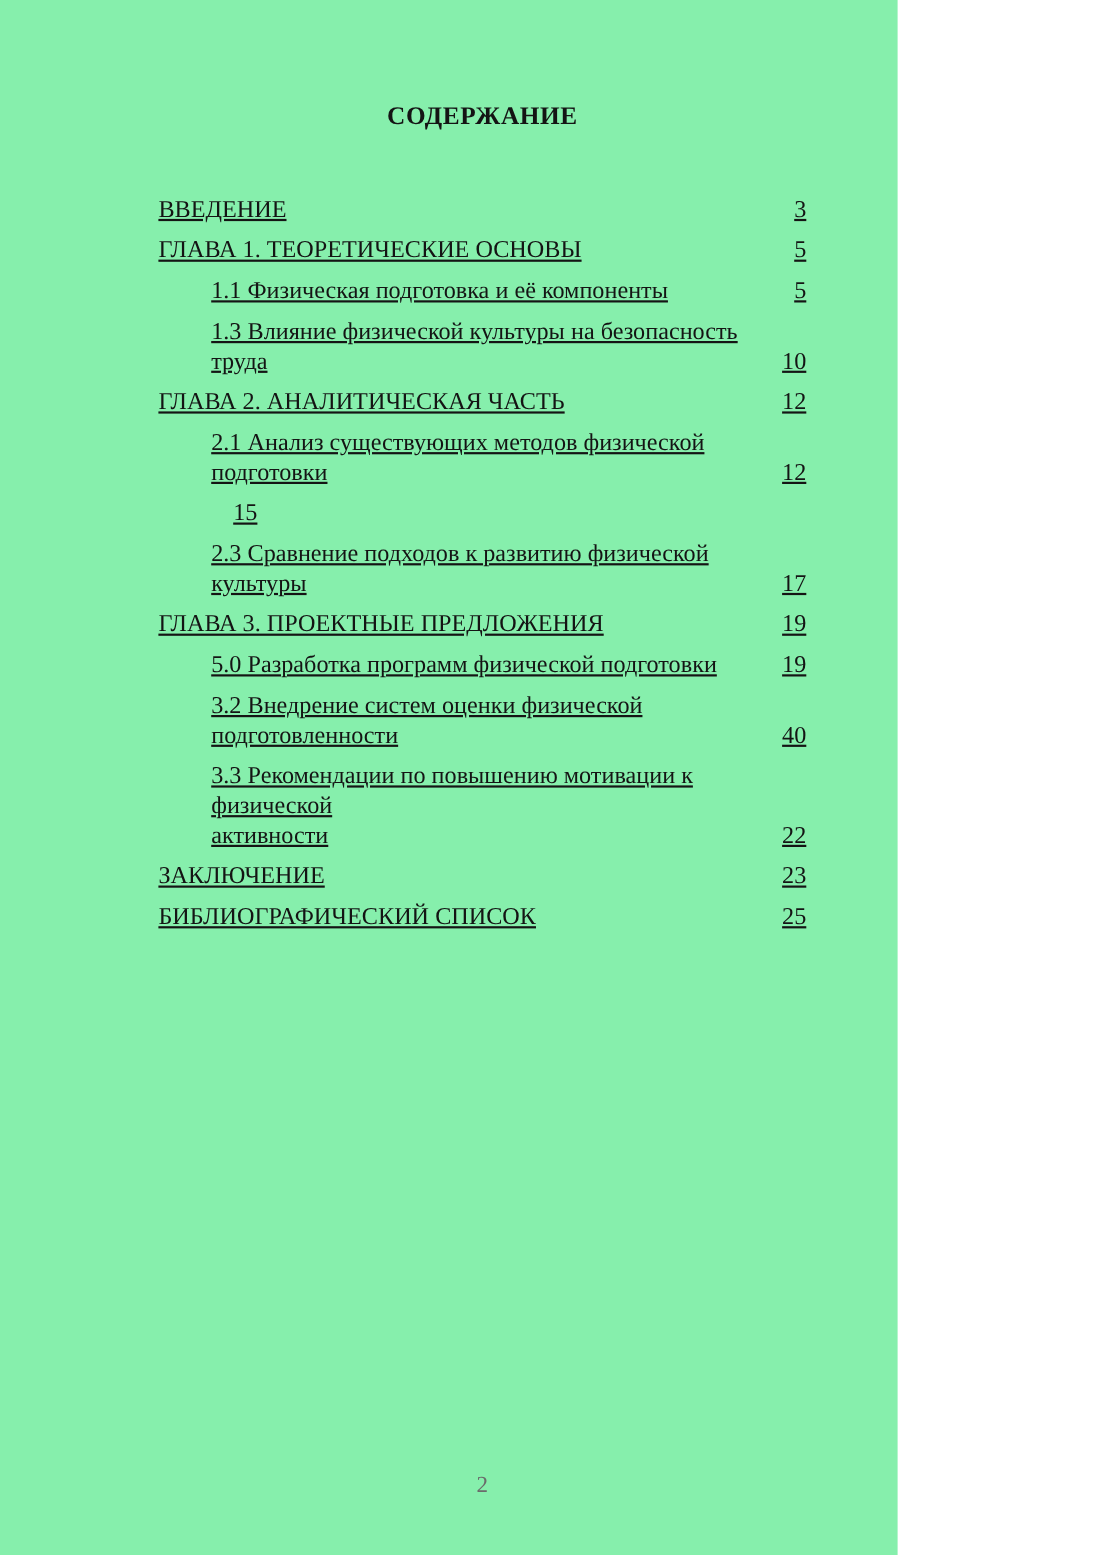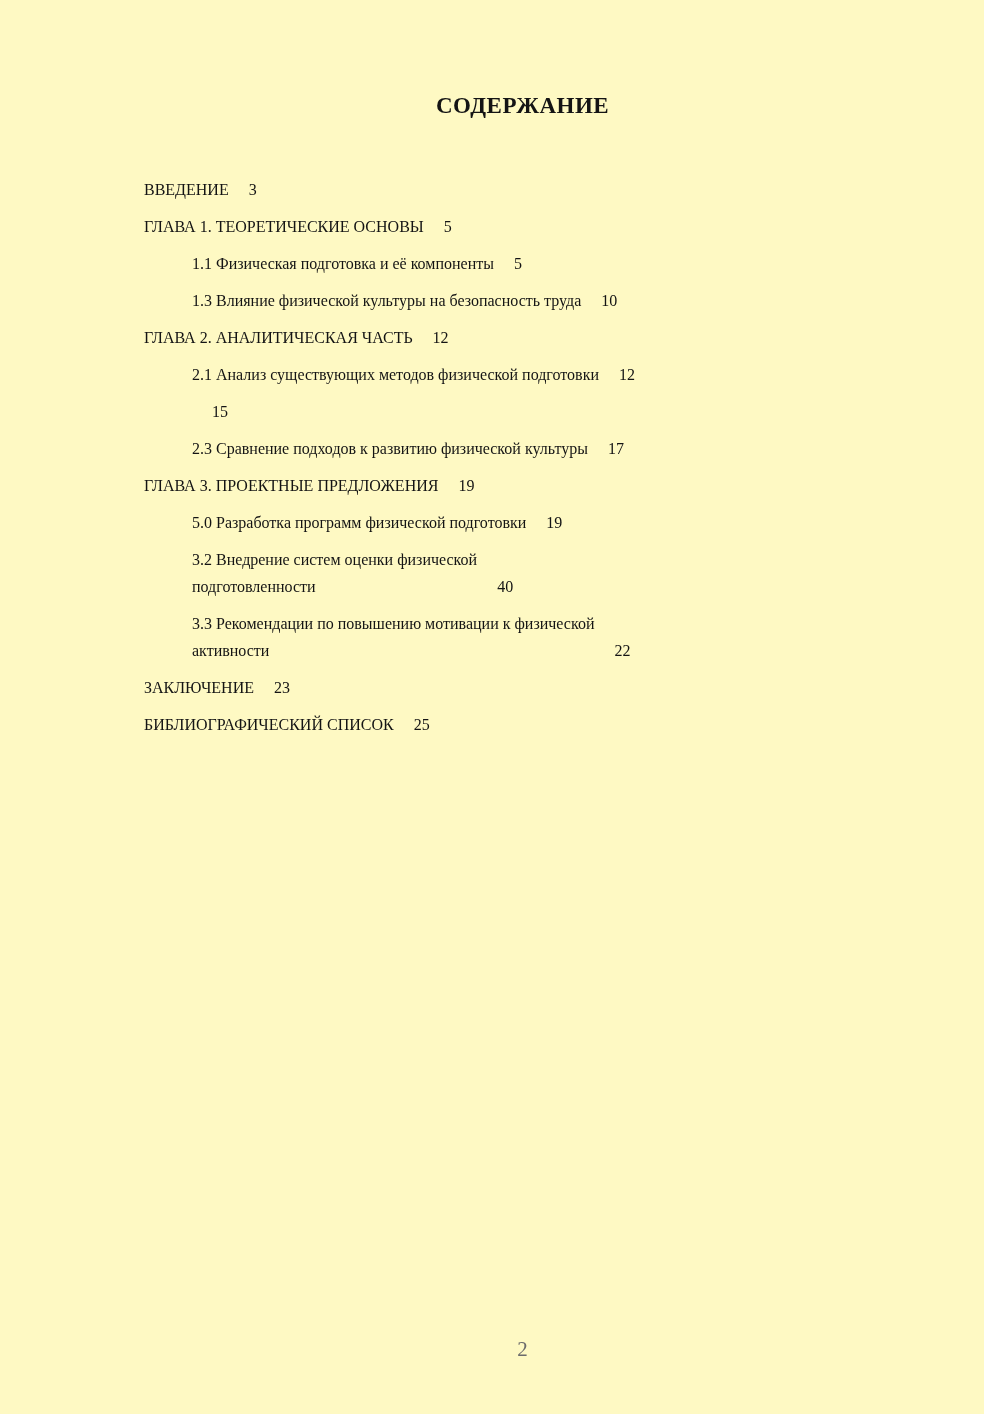--- a/index.html
+++ b/index.html
@@ -2,23 +2,23 @@
 <html lang="ru"><head>
 <meta charset="utf-8">
 <style>
   html, body {
     margin: 0;
     padding: 0;
     background: #ffffff;
   }
   .page {
     position: relative;
-    width: 984px;
+    width: 816px;
     height: 1414px;
-    background: #fef9c3;
+    background: #86efac;
     font-family: "Liberation Serif", "DejaVu Serif", serif;
     color: #141414;
     overflow: hidden;
     box-sizing: border-box;
   }
   .content {
     box-sizing: border-box;
     padding: 92px 83px 0 144px;
   }
   .doc-title {
@@ -27,24 +27,26 @@
     font-weight: bold;
     letter-spacing: 0.5px;
     line-height: 27px;
     margin: 0 0 57px 0;
   }
   .toc {
     width: 100%;
   }
   .toc-entry {
     display: flex;
+    justify-content: space-between;
     align-items: flex-end;
-    font-size: 16px;
+    font-size: 22px;
     line-height: 27px;
     margin-bottom: 10px;
+    text-decoration: underline;
   }
   .toc-entry.indent {
     padding-left: 48px;
   }
   .toc-label {
     white-space: pre-line;
     max-width: 660px;
   }
   .toc-page {
     flex: 0 0 auto;

